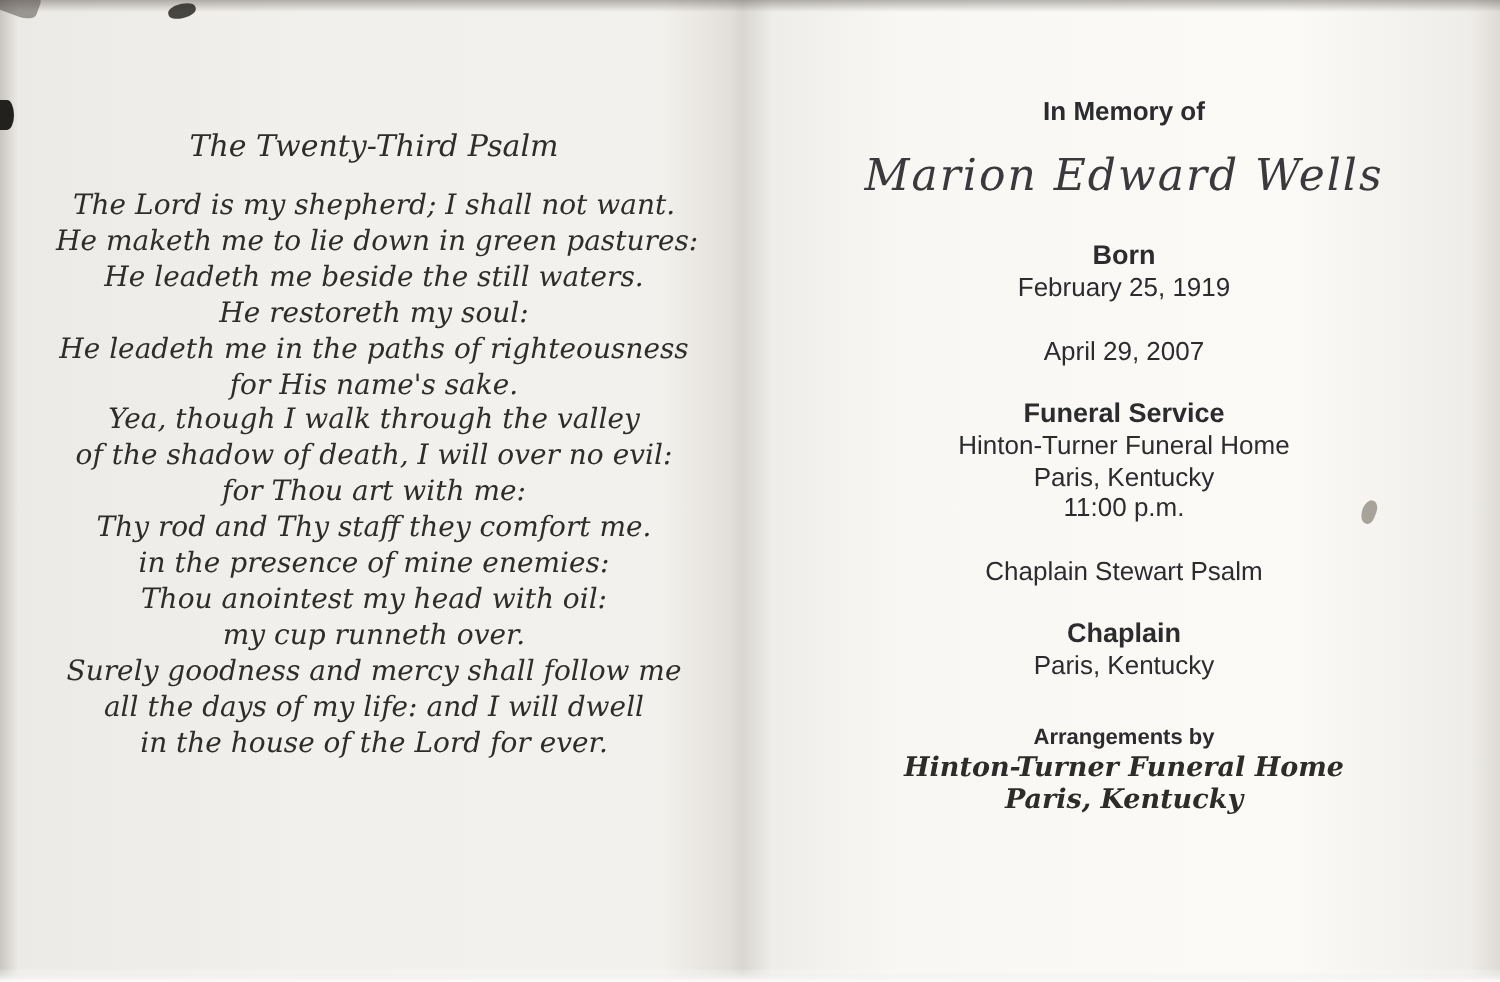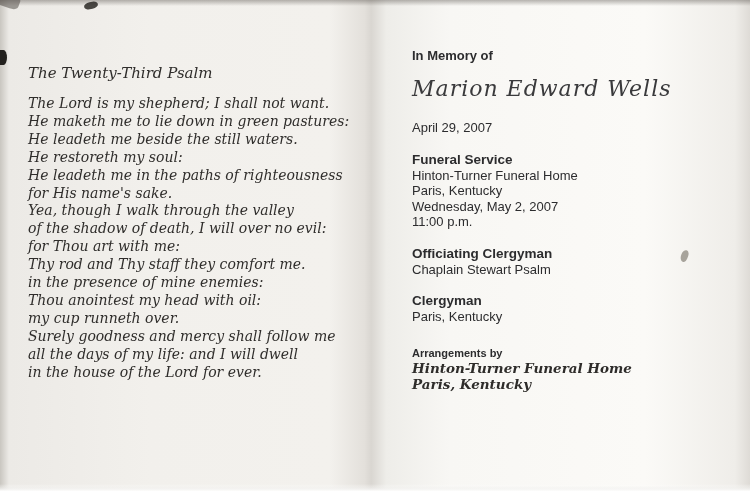--- a/index.html
+++ b/index.html
@@ -21,41 +21,42 @@
     content: "";
     position: absolute;
     left: 0; right: 0; bottom: 0; height: 7px;
     background: linear-gradient(0deg, #fdfdfc 0%, rgba(253,253,252,0) 100%);
   }
 
   
   .psalm {
     position: absolute;
     left: 28px; top: 64px; width: 318px;
-    text-align: left;
+    text-align: center;
     font-family: "DejaVu Serif", serif;
     font-style: italic;
     color: #2f2d2b;
   }
   .psalm-title {
     font-size: 15px;
     line-height: 18px;
     margin-bottom: 13px;
   }
   .psalm-line {
     font-size: 14px;
     line-height: 17.9px;
     white-space: nowrap;
     font-style: italic;
   }
 
   
   .memorial {
     position: absolute;
     left: 412px; top: 48px; width: 300px;
+    text-align: center;
     color: #2c2c2e;
   }
   .in-memory {
     font-size: 13px;
     font-weight: bold;
     line-height: 16px;
   }
   .deceased-name {
     margin-top: 10px;
     font-family: "DejaVu Serif", serif;
@@ -135,40 +136,42 @@
     <div class="psalm-line">my cup runneth over.</div>
     <div class="psalm-line">Surely goodness and mercy shall follow me</div>
     <div class="psalm-line">all the days of my life: and I will dwell</div>
     <div class="psalm-line">in the house of the Lord for ever.</div>
   </div>
 
   <div class="memorial">
     <div class="in-memory">In Memory of</div>
     <div class="deceased-name">Marion Edward Wells</div>
 
+    <div class="section">
+      <div class="heading">Born</div>
+      <div class="line">February 25, 1919</div>
+    </div>
 
     <div class="section">
       <div class="line">April 29, 2007</div>
     </div>
 
     <div class="section">
       <div class="heading">Funeral Service</div>
       <div class="line">Hinton-Turner Funeral Home</div>
       <div class="line">Paris, Kentucky</div>
-      <div class="line">Wednesday, May 2, 2007</div>
       <div class="line">11:00 p.m.</div>
     </div>
 
     <div class="section">
-      <div class="heading">Officiating Clergyman</div>
       <div class="line">Chaplain Stewart Psalm</div>
     </div>
 
     <div class="section">
-      <div class="heading">Clergyman</div>
+      <div class="heading">Chaplain</div>
       <div class="line">Paris, Kentucky</div>
     </div>
 
     <div class="arrangements">
       <div class="label">Arrangements by</div>
       <div class="home-line">Hinton-Turner Funeral Home</div>
       <div class="home-line">Paris, Kentucky</div>
     </div>
   </div>
 

